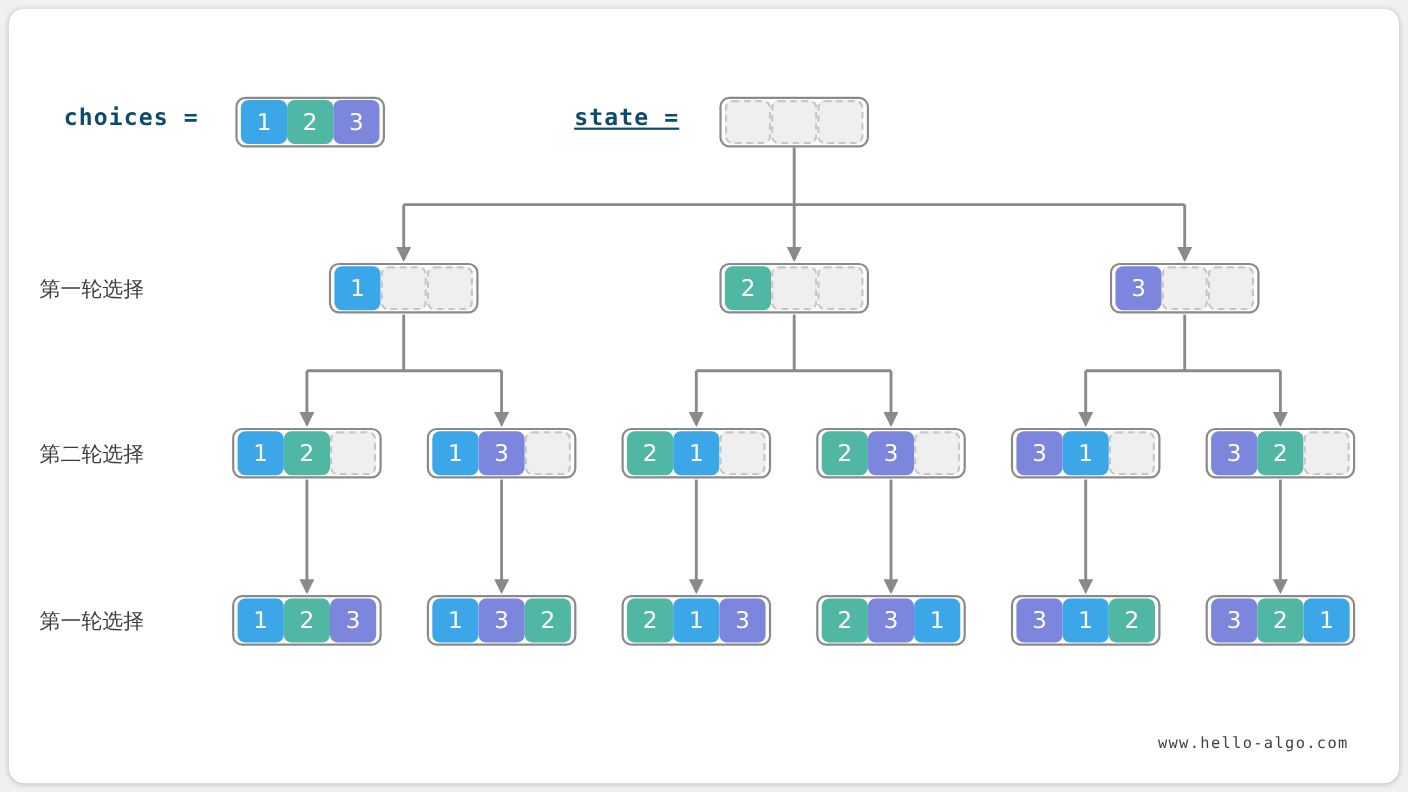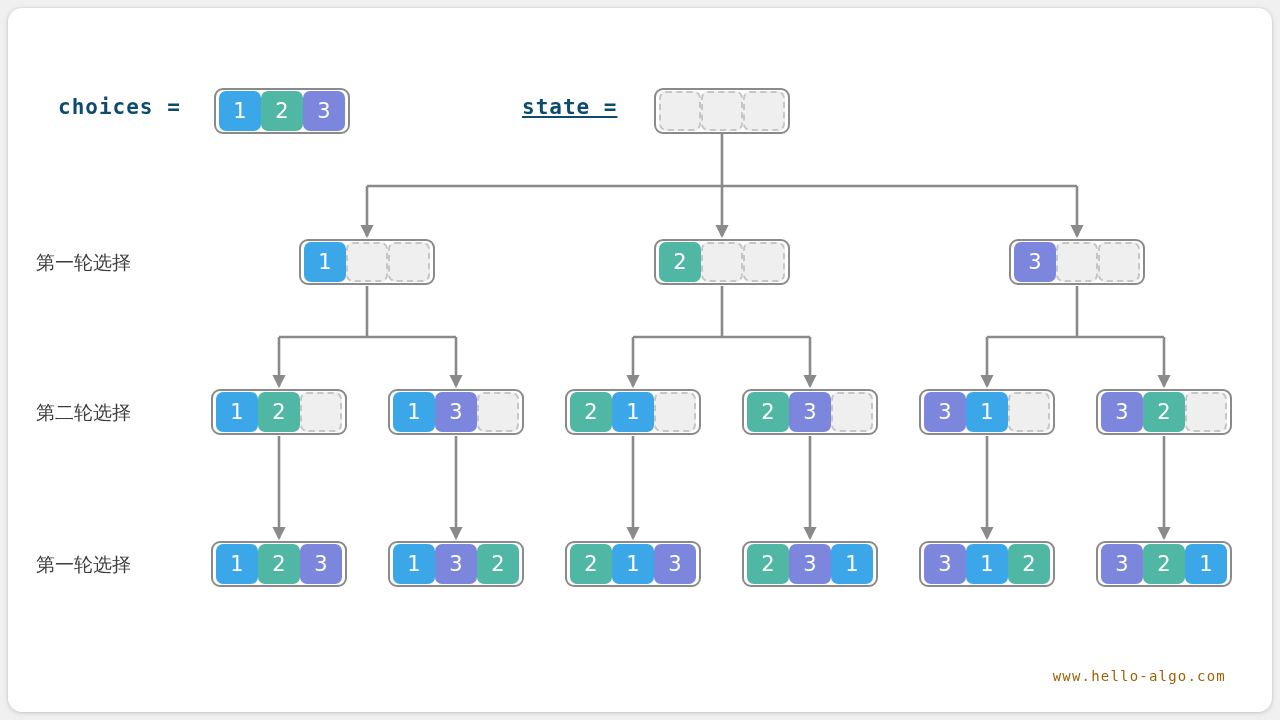--- a/index.html
+++ b/index.html
@@ -88,21 +88,21 @@
   .cell.v2 { background: #4fb7a3; }
   .cell.v3 { background: #7b86dc; }
 
   
   #watermark {
     position: absolute;
     right: 54px;
     bottom: 36px;
     font-family: "DejaVu Sans Mono", "Liberation Mono", monospace;
     font-size: 14px;
-    color: #a16207;
+    color: #404040;
     letter-spacing: 1.2px;
     white-space: nowrap;
   }
 </style>
 </head>
 <body>
 
 <div id="stage">
   <div id="card"></div>
 

